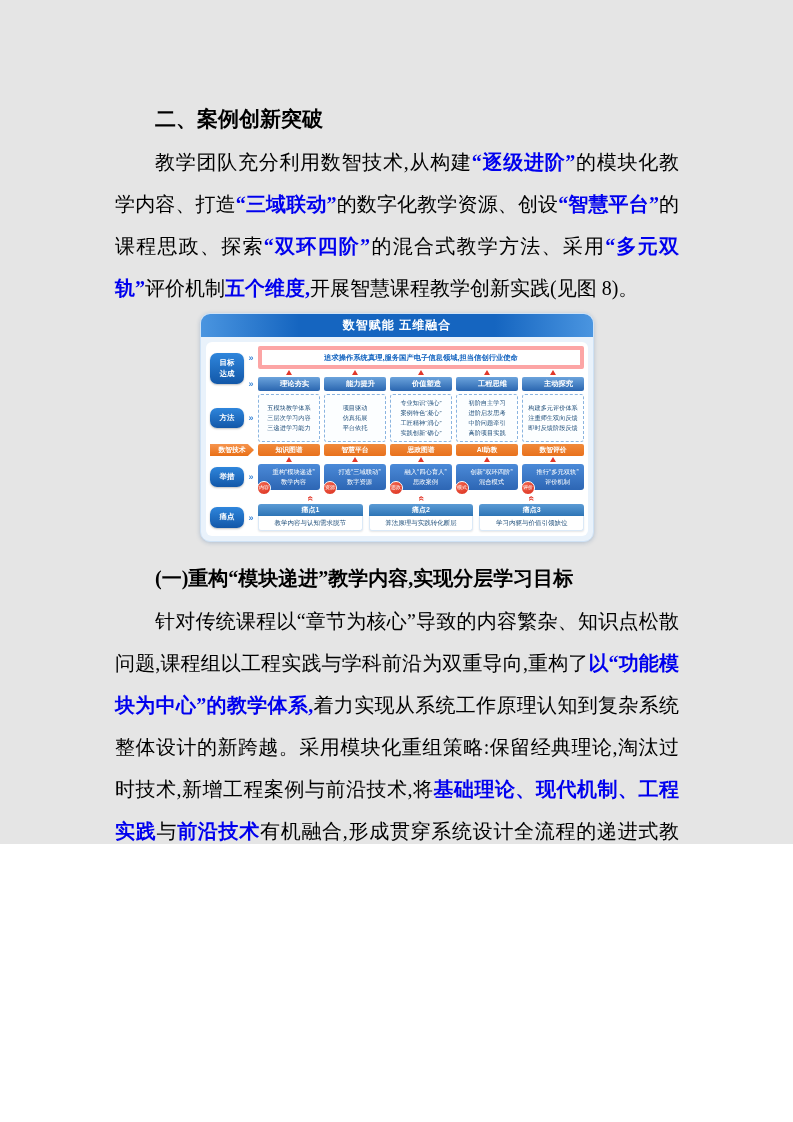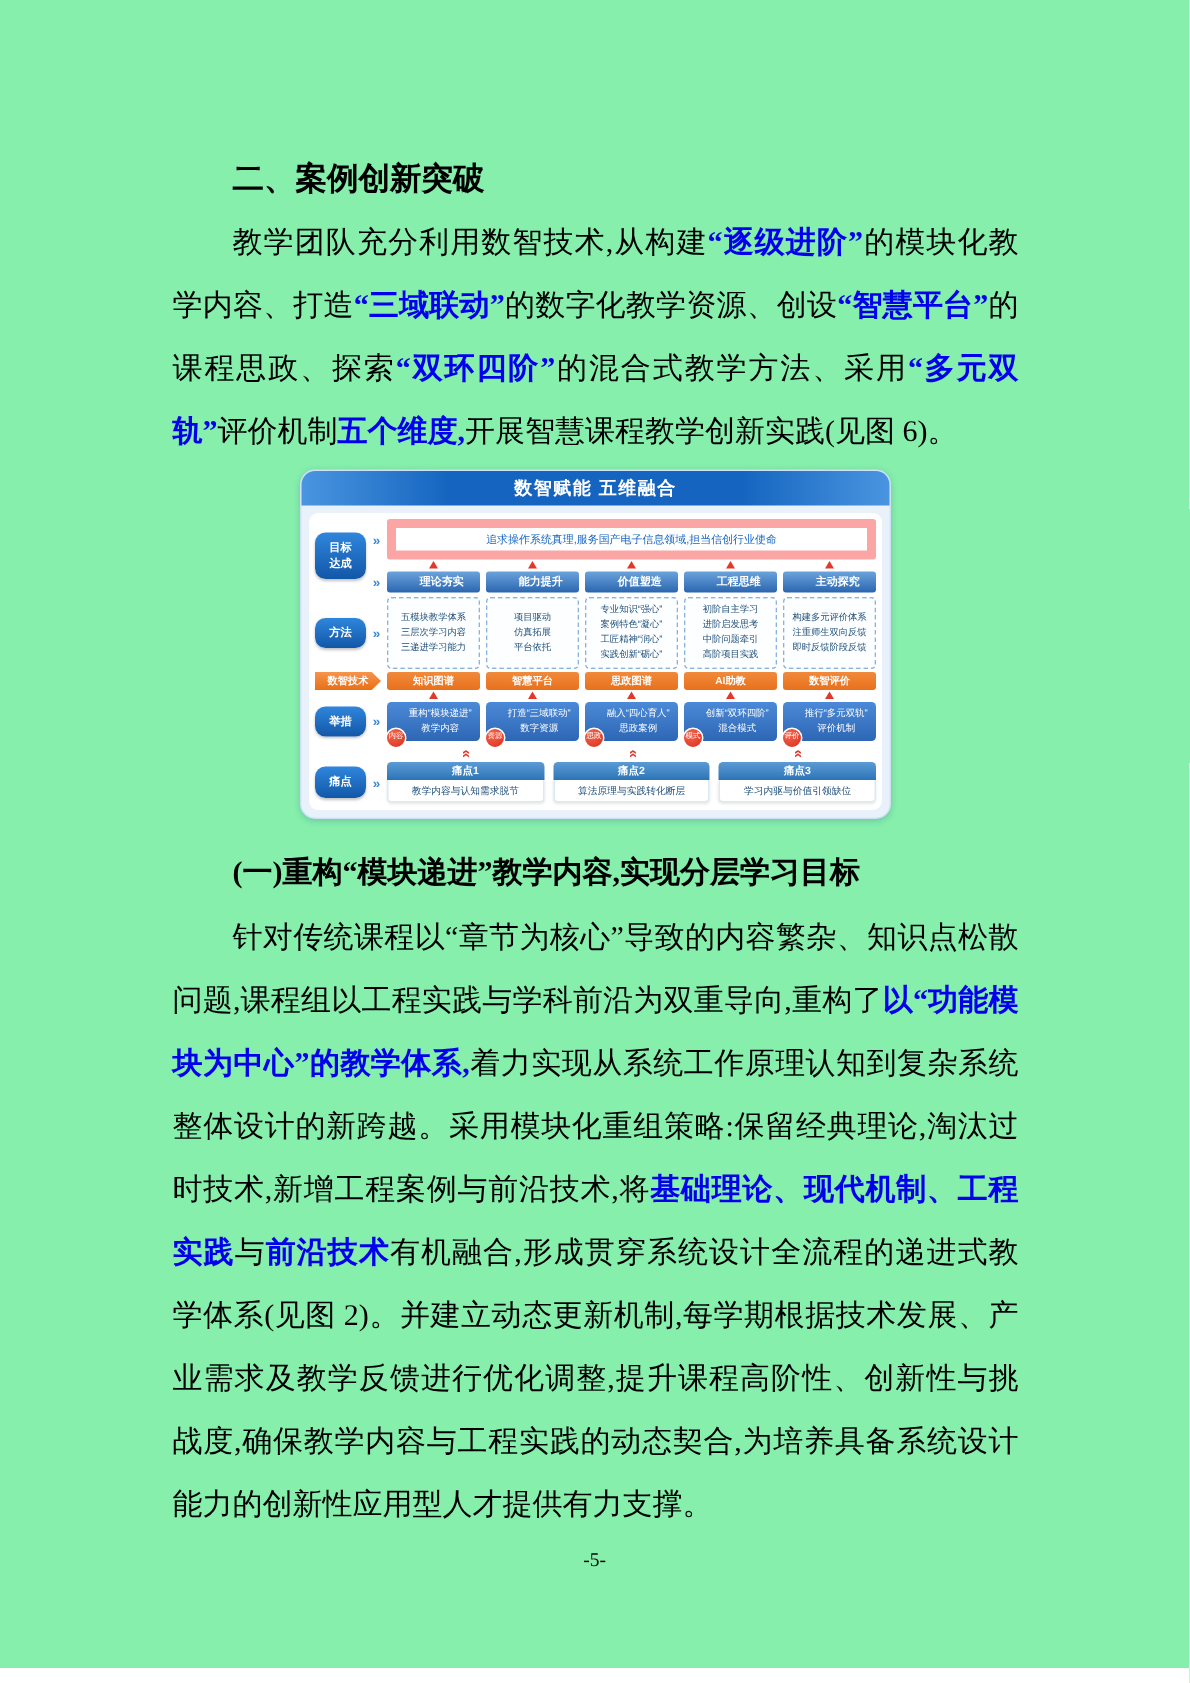--- a/index.html
+++ b/index.html
@@ -1,16 +1,16 @@
 <!DOCTYPE html>
 <html><head>
 <meta charset="utf-8">
 <style>
   html,body { margin:0; padding:0; background:#ffffff; }
-  .page { width:793px; height:1112px; position:relative; background:#86efac;
+  .page { width:793px; height:844px; position:relative; background:#e5e5e5;
           font-family:"Liberation Serif", serif; color:#000; overflow:hidden; }
   .inner { position:absolute; left:115px; width:564px; top:104px; }
 
   .h1 { font-size:21px; font-weight:bold; margin:0; padding-left:40px; line-height:30px; }
   .para { font-size:20px; line-height:42px; text-align:justify; text-indent:2em; margin:7px 0 0 0; }
   .hl { color:#0000ee; font-weight:bold; }
   .caption { font-size:14px; text-align:center; margin-top:7px; color:#000; }
   .h2 { font-size:20px; font-weight:bold; margin:21px 0 0 0; padding-left:40px; line-height:30px; }
   .pagenum { position:absolute; left:0; right:0; top:1032px; text-align:center; font-size:13px; }
 
@@ -28,22 +28,22 @@
          color:#fff; font-weight:bold; font-size:7.5px; text-align:center; padding:5px 0; line-height:1.35;
          white-space:pre-line; box-shadow:0 1px 2px rgba(0,0,0,.25); }
   .chev { flex:0 0 14px; text-align:center; color:#3b87d8; font-size:9px; font-weight:bold; }
   .cells5 { flex:1; display:flex; gap:4px; }
   .cells5 > * { flex:1; }
   .cells3 { flex:1; display:flex; gap:6px; }
   .cells3 > * { flex:1; }
 
   .goal-right { flex:1; }
   .subrow { display:flex; align-items:center; }
-  .mission { flex:1; height:15px; border:6px solid #fca5a5; border-radius:2px; background:#fff;
-             color:#1565c0; font-weight:normal; font-size:7.3px; display:flex; align-items:center; justify-content:center; }
+  .mission { flex:1; height:15px; border:4px solid #fca5a5; border-radius:2px; background:#fff;
+             color:#1565c0; font-weight:bold; font-size:7.3px; display:flex; align-items:center; justify-content:center; }
   .bluebtn { height:14px; background:linear-gradient(180deg,#6ba3dc,#2a66b0); border-radius:2px; color:#fff;
              font-weight:bold; font-size:7.3px; display:flex; align-items:center; justify-content:center;padding-left:11px; }
   .dashed { border:1px dashed #8ab4e0; border-radius:3px; background:#fcfeff; color:#1f4e79;
             font-size:6.2px; line-height:1.65; height:46px; display:flex; align-items:center;
             justify-content:center; text-align:center; white-space:pre-line; }
   .lbl-orange { flex:0 0 44px; height:12px; margin-right:4px; color:#fff; font-weight:bold; font-size:6.8px;
                 display:flex; align-items:center; justify-content:center;
                 background:linear-gradient(180deg,#f6944d,#e96f15);
                 clip-path:polygon(0 0,86% 0,100% 50%,86% 100%,0 100%); }
   .orangebtn { height:12px; background:linear-gradient(180deg,#f08a3c,#e8711c); border-radius:2px; color:#fff;
@@ -73,21 +73,21 @@
   .row:last-child { margin-bottom:1px;justify-content:flex-end; }
 </style>
 </head>
 <body>
 
 <div class="page">
   <div class="inner">
 
     <h1 class="h1">二、案例创新突破</h1>
 
-    <p class="para"><span>教学团队充分利用数智技术,从构建</span><span class="hl">“逐级进阶”</span><span>的模块化教学内容、打造</span><span class="hl">“三域联动”</span><span>的数字化教学资源、创设</span><span class="hl">“智慧平台”</span><span>的课程思政、探索</span><span class="hl">“双环四阶”</span><span>的混合式教学方法、采用</span><span class="hl">“多元双轨”</span><span>评价机制</span><span class="hl">五个维度,</span><span>开展智慧课程教学创新实践(见图 6)。</span></p>
+    <p class="para"><span>教学团队充分利用数智技术,从构建</span><span class="hl">“逐级进阶”</span><span>的模块化教学内容、打造</span><span class="hl">“三域联动”</span><span>的数字化教学资源、创设</span><span class="hl">“智慧平台”</span><span>的课程思政、探索</span><span class="hl">“双环四阶”</span><span>的混合式教学方法、采用</span><span class="hl">“多元双轨”</span><span>评价机制</span><span class="hl">五个维度,</span><span>开展智慧课程教学创新实践(见图 8)。</span></p>
 
     <div class="fig-wrap">
       <div class="fig">
         <div class="fig-header">数智赋能 五维融合</div>
         <div class="fig-body">
 
           <div class="row">
             <div class="lbl">目标
 达成</div>
             <div class="goal-right">

